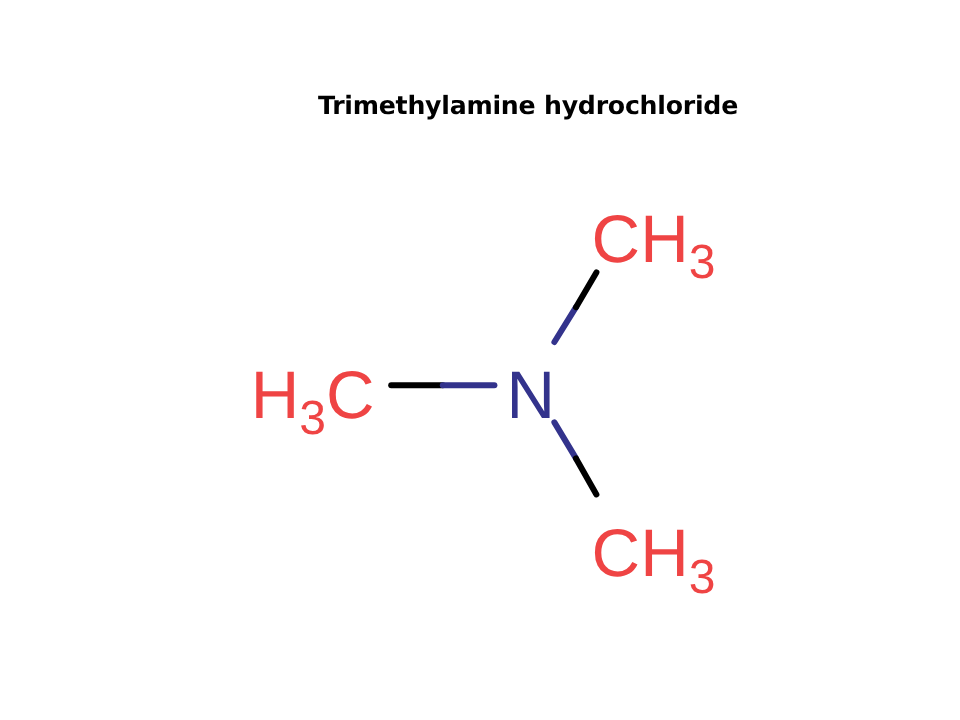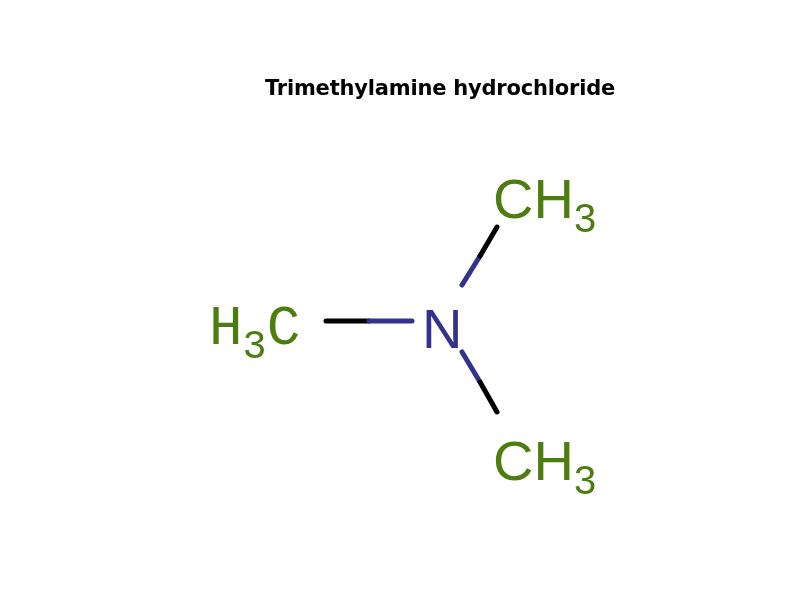--- a/index.html
+++ b/index.html
@@ -9,21 +9,21 @@
       text-align: center;
       font-family: "DejaVu Sans", sans-serif; font-weight: bold;
       font-size: 21px; color: #000000; letter-spacing: -0.2px;
     }
     .atom {
       position: absolute;
       font-family: "Liberation Sans", sans-serif;
       font-size: 56px; line-height: 1; white-space: nowrap;
     }
     .atom sub { font-size: 40px; vertical-align: -14px; line-height: 0; }
-    .black { color: #4d7c0f; text-align: right; }
+    .black { color: #ef4444; text-align: right; }
     .nitrogen { color: #33338c; }
     svg.bonds { position: absolute; left: 0; top: 0; }
   </style>
 </head>
 <body>
 
 <div class="title">Trimethylamine hydrochloride</div>
 
 <svg class="bonds" width="800" height="600">
 
@@ -36,19 +36,19 @@
     <line x1="462" y1="285" x2="480" y2="256" stroke="#33338c" stroke-width="5" stroke-linecap="round"></line>
     <line x1="480" y1="256" x2="497" y2="227" stroke="#000000" stroke-width="5" stroke-linecap="round"></line>
   </g>
 
   <g>
     <line x1="462" y1="352" x2="480" y2="382" stroke="#33338c" stroke-width="5" stroke-linecap="round"></line>
     <line x1="480" y1="382" x2="497" y2="412" stroke="#000000" stroke-width="5" stroke-linecap="round"></line>
   </g>
 </svg>
 
-<div class="atom black" style="left:209px; top:301px;font-family:Liberation Mono, monospace;"><span>H</span><sub>3</sub><span>C</span></div>
+<div class="atom black" style="left:209px; top:301px;"><span>H</span><sub>3</sub><span>C</span></div>
 
 <div class="atom nitrogen" style="left:422px; top:301px;">N</div>
 
 <div class="atom black" style="left:493px; top:171px;"><span>CH</span><sub>3</sub></div>
 
 <div class="atom black" style="left:493px; top:433px;"><span>CH</span><sub>3</sub></div>
 
 </body></html>

